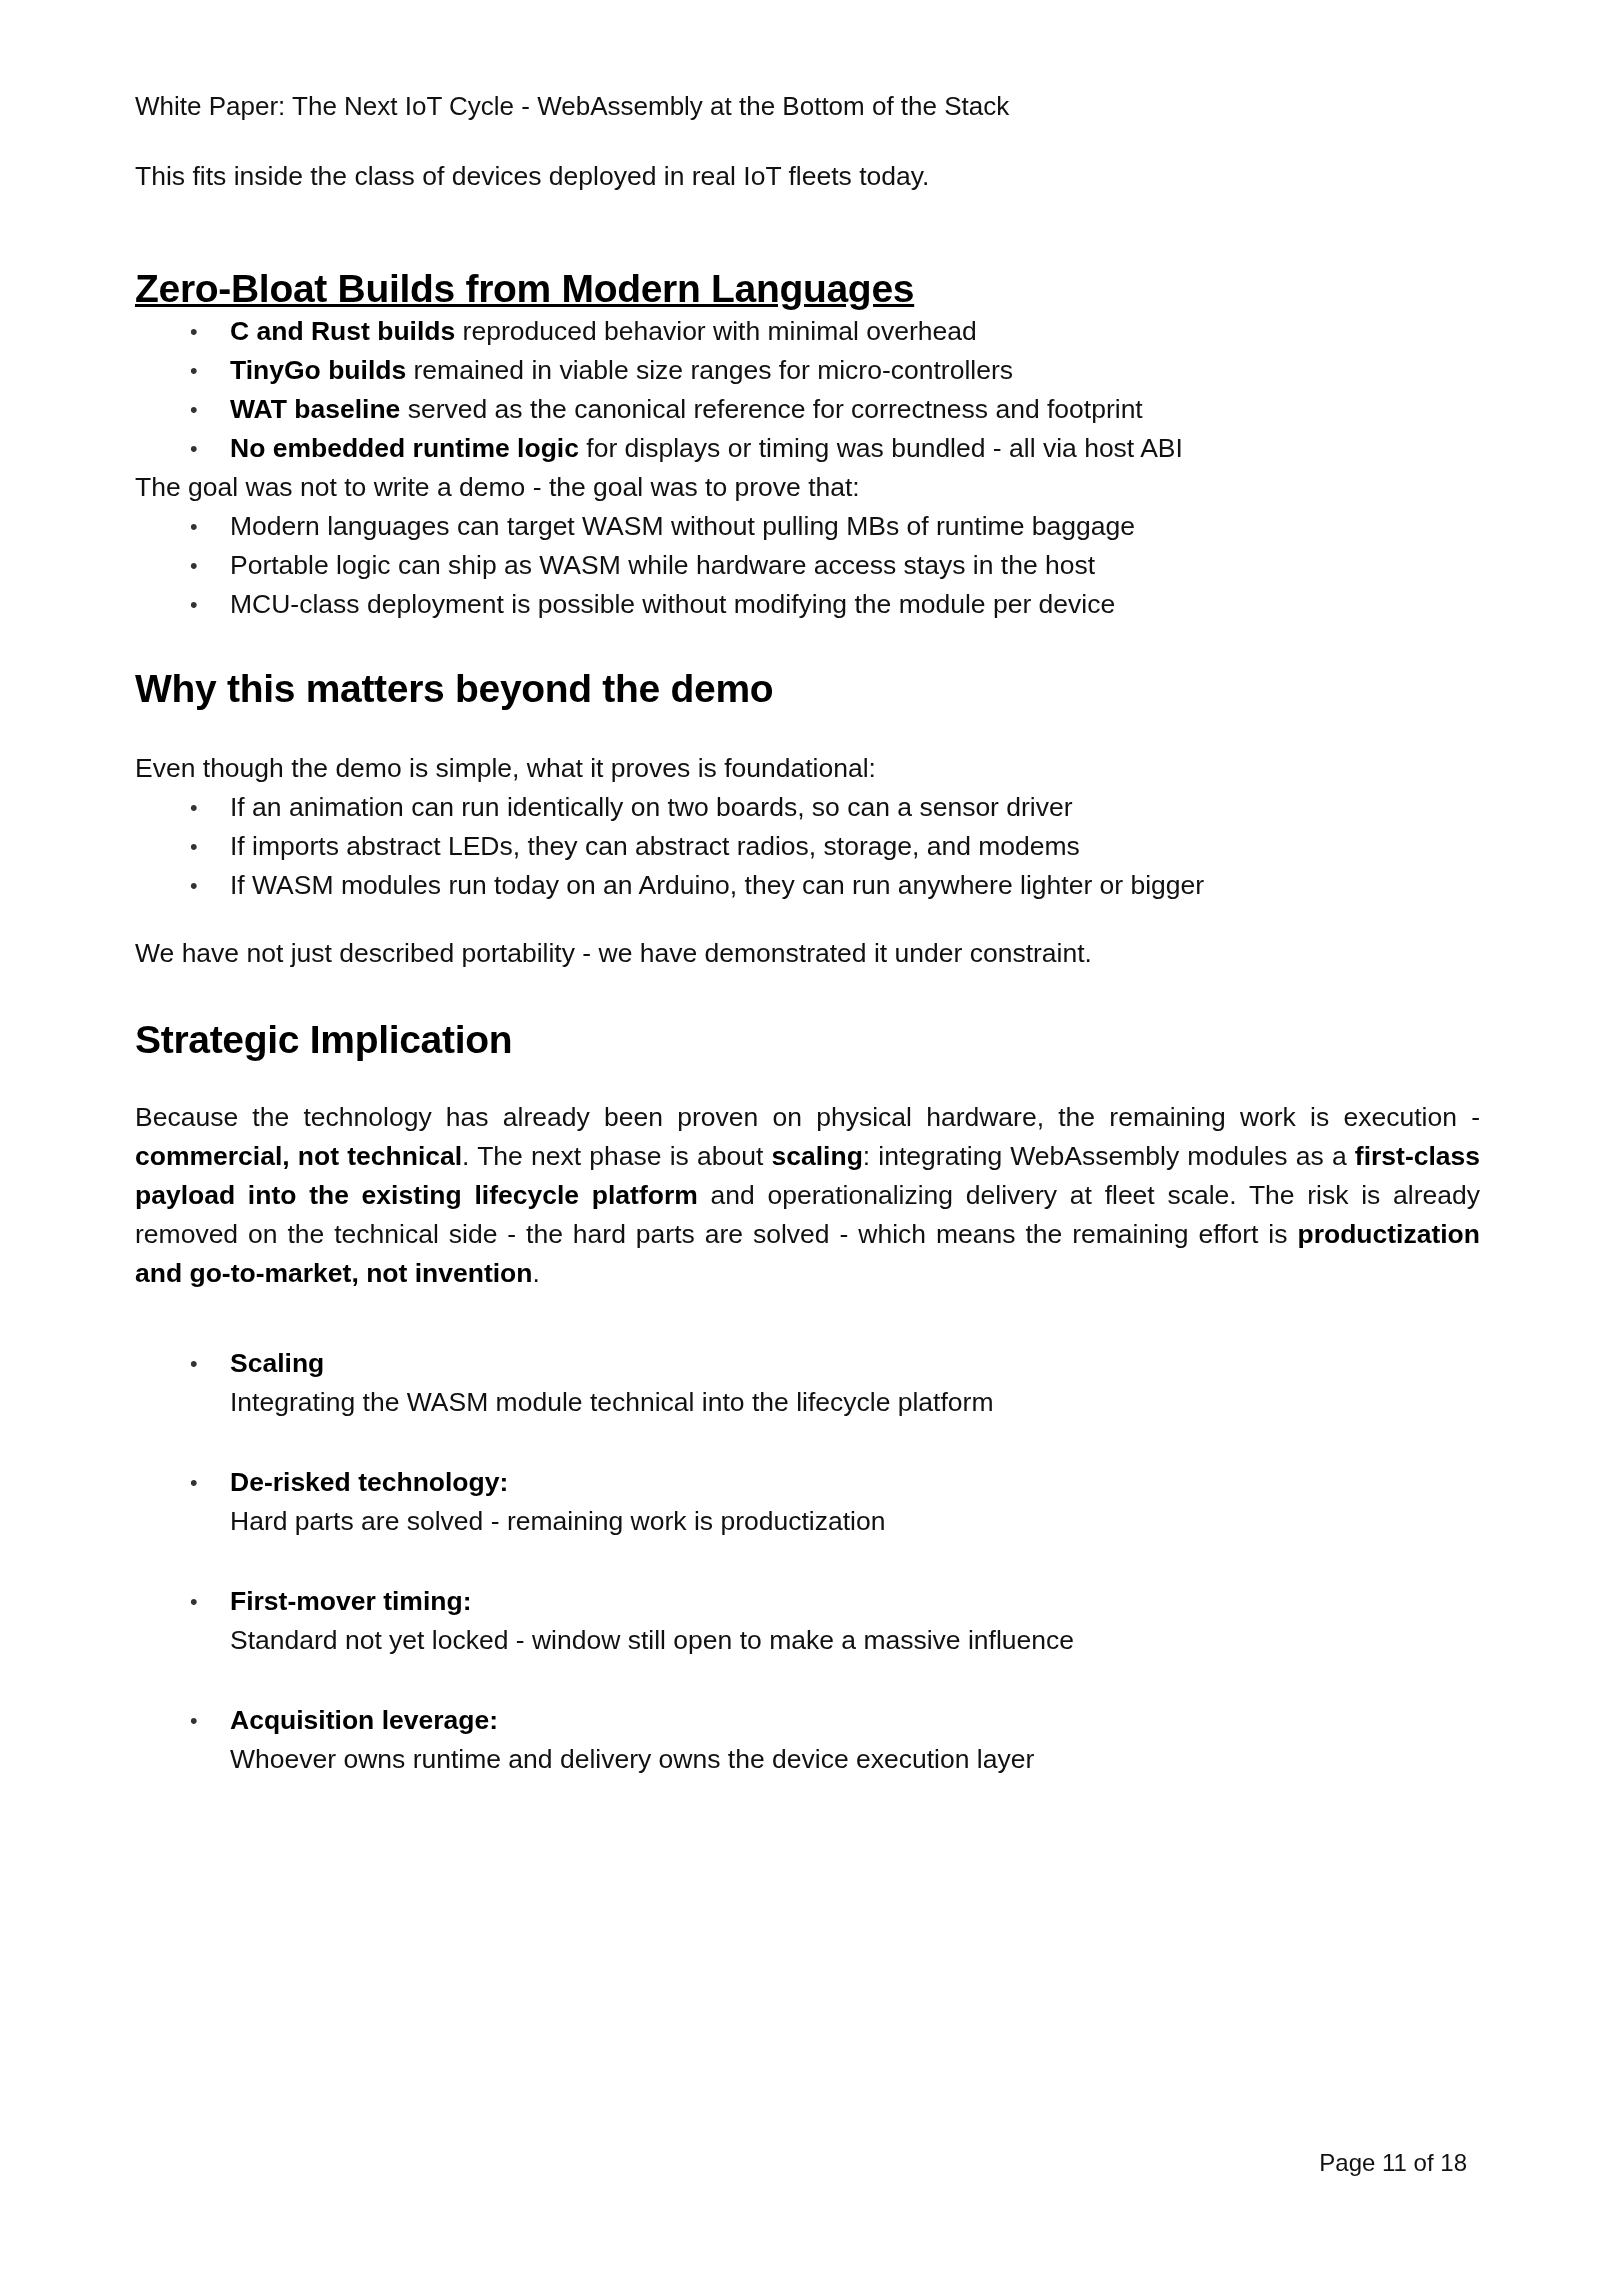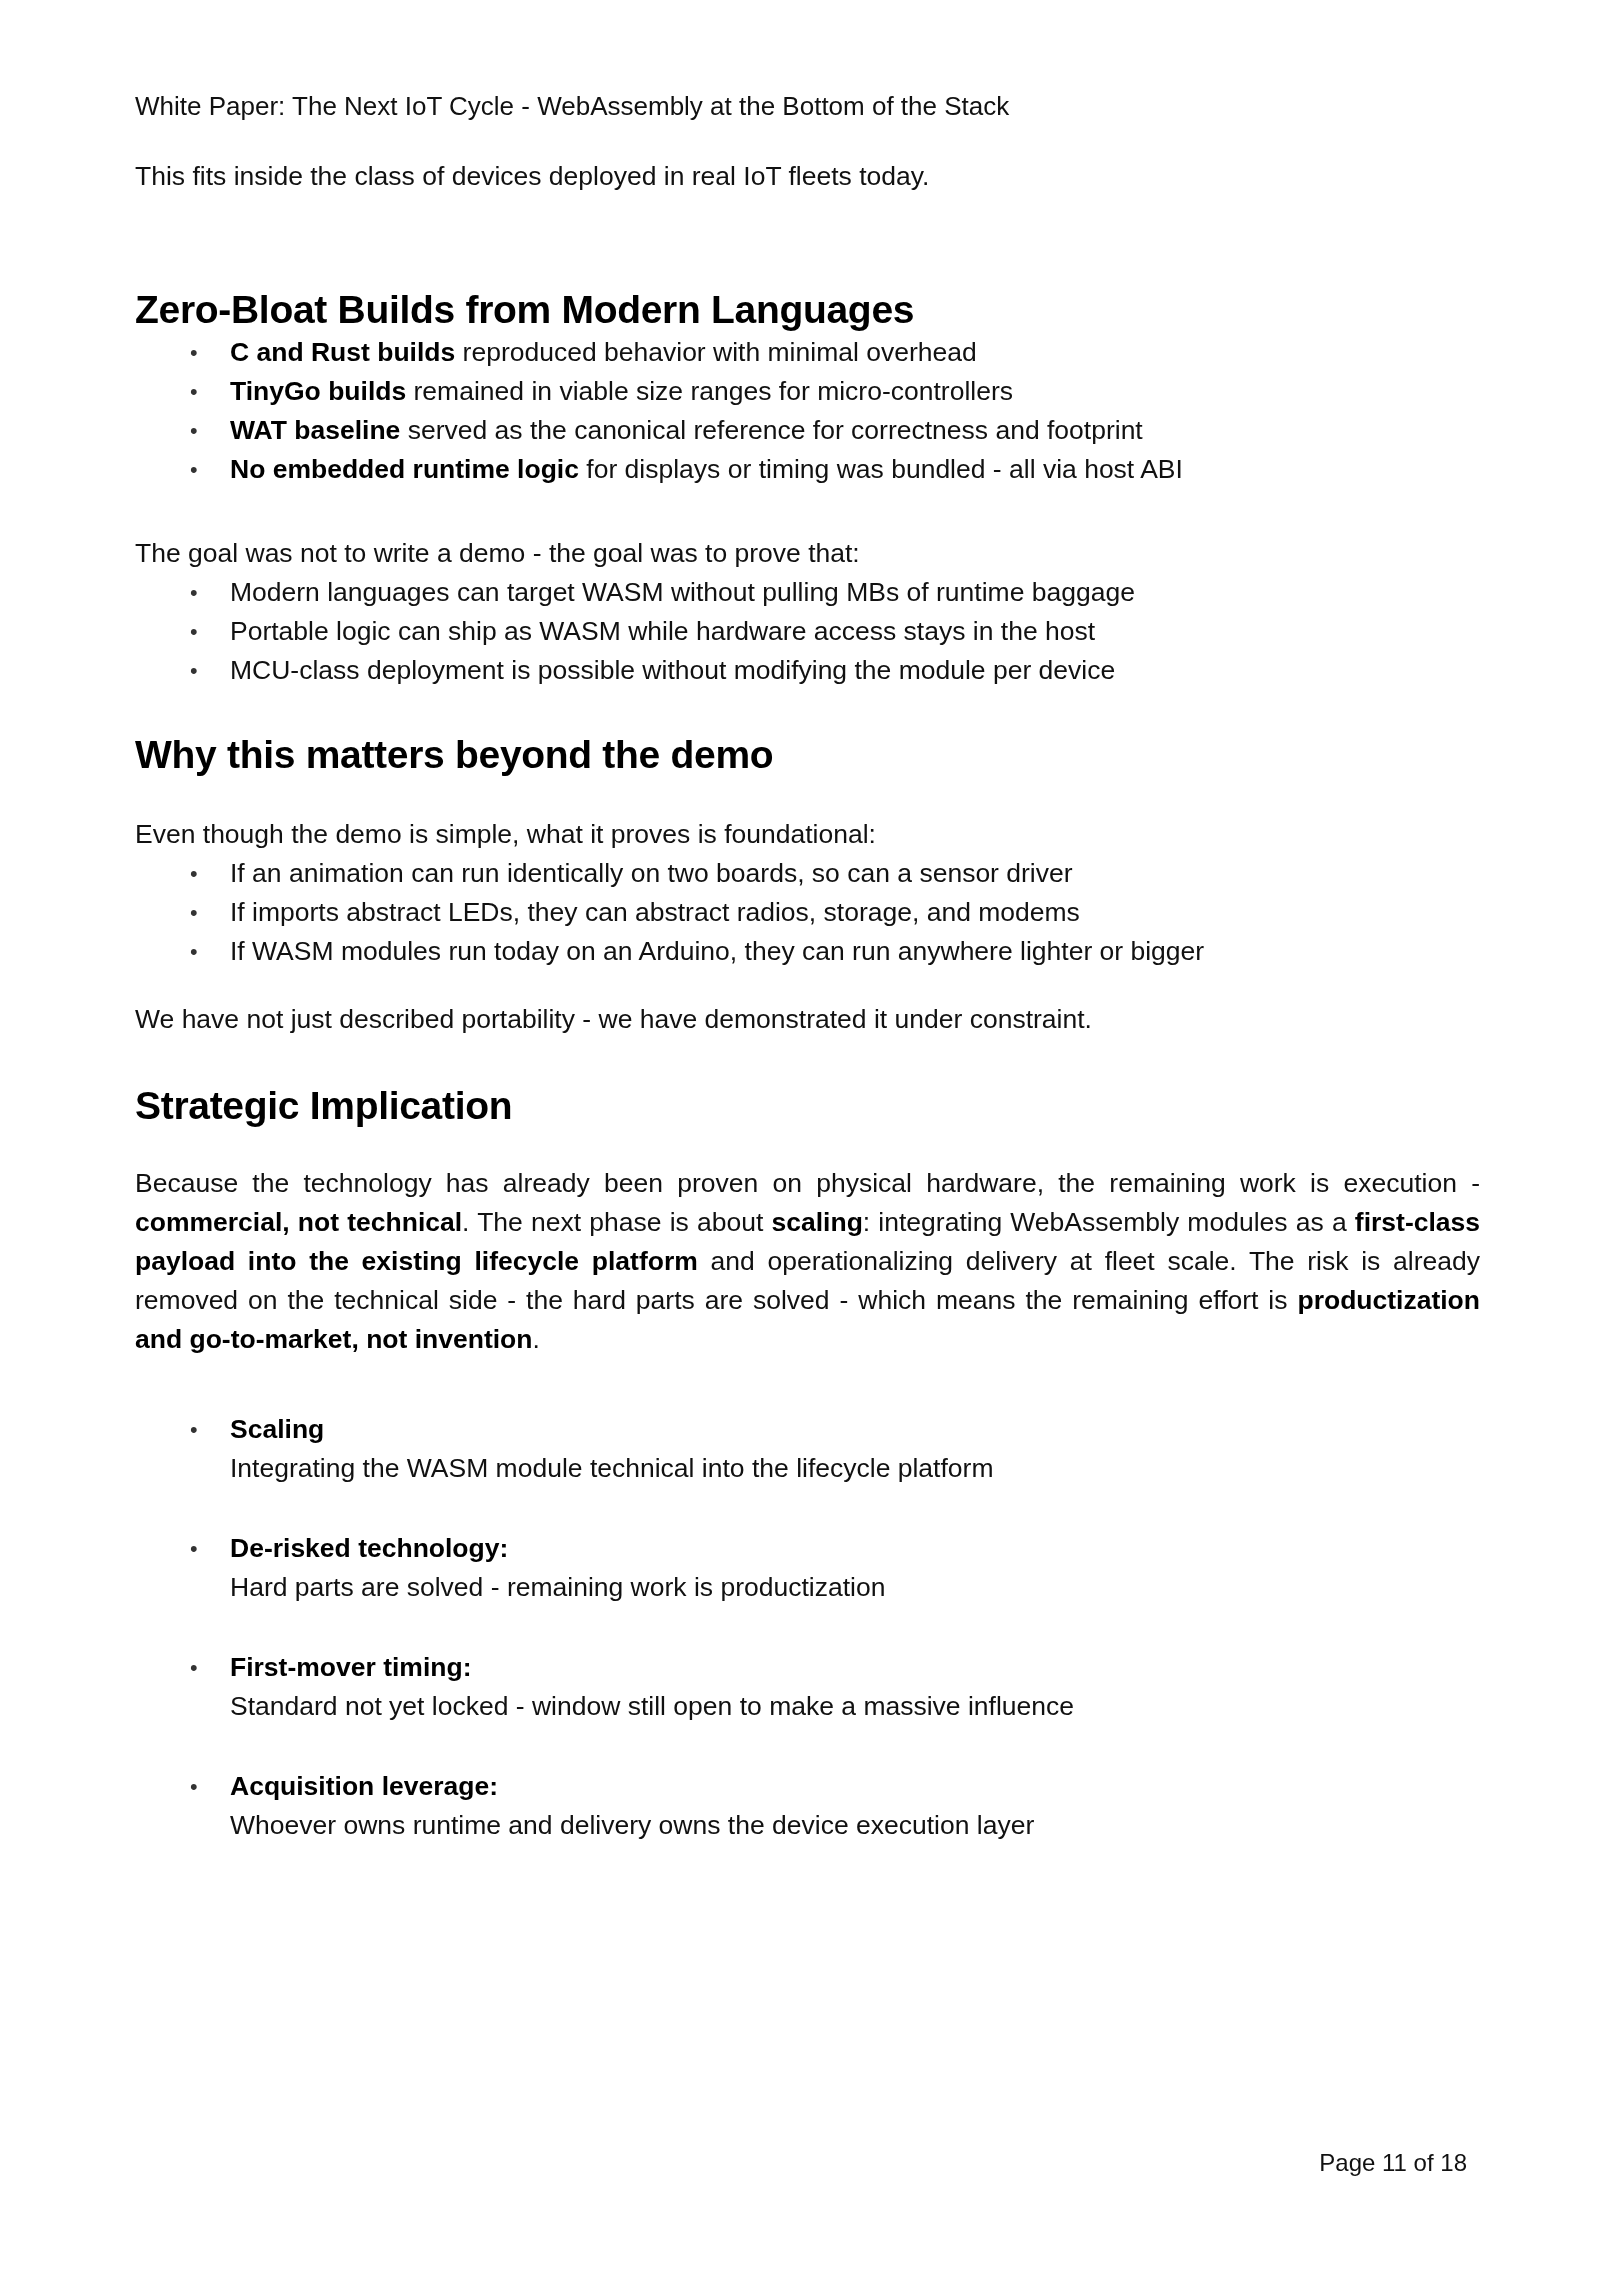--- a/index.html
+++ b/index.html
@@ -23,38 +23,38 @@
   .para {
     font-size: 26.5px; line-height: 39px;
     color: #111;
   }
   .intro { margin-top: 37px; }
   .heading {
     font-size: 39px; line-height: 47px;
     font-weight: bold; color: #000;
     letter-spacing: -0.3px;
   }
-  .h1a { margin-top: 90px; }
+  .h1a { margin-top: 69px; text-decoration: underline; }
   .lead1 { margin-top: 35px; }
   ul.bullets {
     list-style: none; margin: 0; padding: 0;
   }
   ul.bullets li {
     position: relative;
     padding-left: 95px;
     font-size: 26.5px; line-height: 39px;
     color: #111;
   }
   ul.bullets li::before {
     content: "\2022";
     position: absolute; left: 55px; top: 0;
     font-size: 21.6px; line-height: 39px; color: #333;
   }
   .list1 { margin-top: 37px; }
-  .goal-lead { margin-top: 45px; }
+  .goal-lead { }
   .list2 { margin-top: 33px; }
   .h2a { margin-top: 41px; }
   .lead2 { margin-top: 37px; }
   .list3 { margin-top: 39px; }
   .closing { margin-top: 29px; }
   .h2b { margin-top: 43px; }
   .strategic-para {
     margin-top: 35px;
     text-align: justify;
   }

